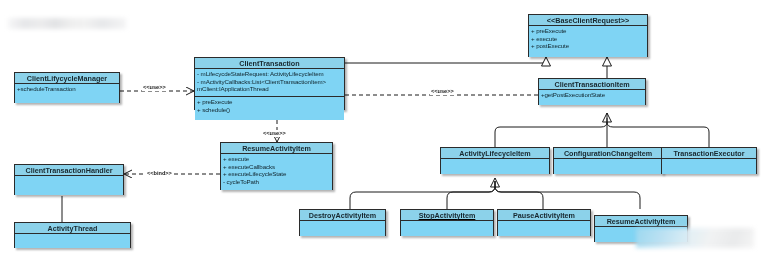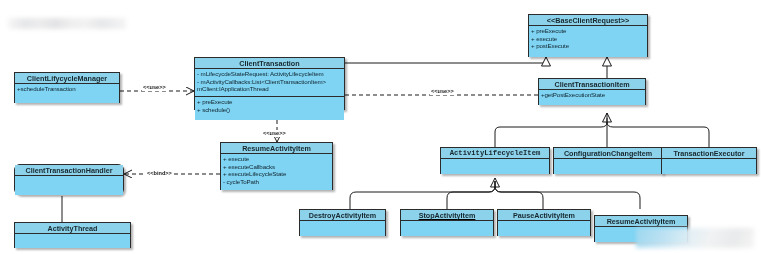--- a/index.html
+++ b/index.html
@@ -181,41 +181,41 @@
     </div>
   </div>
 
   <div class="uml-class" style="left:538px; top:78px; width:108px; height:27px;">
     <div class="uml-header">ClientTransactionItem</div>
     <div class="uml-body" style="height:15px;">
       <div class="row">+getPostExecutionState</div>
     </div>
   </div>
 
-  <div class="uml-class" style="left:14px; top:164px; width:110px; height:31px;border-radius:6px;">
+  <div class="uml-class" style="left:14px; top:164px; width:110px; height:31px;">
     <div class="uml-header">ClientTransactionHandler</div>
     <div class="uml-body empty" style="height:19px;"></div>
   </div>
 
   <div class="uml-class" style="left:220px; top:142px; width:113px; height:48px;">
     <div class="uml-header">ResumeActivityItem</div>
     <div class="uml-body" style="height:36px;">
       <div class="row">+ execute</div>
       <div class="row">+ executeCallbacks</div>
       <div class="row">+ executeLifecycleState</div>
       <div class="row">-  cycleToPath</div>
     </div>
   </div>
 
   <div class="uml-class" style="left:14px; top:222px; width:117px; height:26px;">
     <div class="uml-header">ActivityThread</div>
     <div class="uml-body empty" style="height:14px;"></div>
   </div>
 
-  <div class="uml-class" style="left:440px; top:147px; width:110px; height:27px;font-family:Liberation Mono, monospace;">
+  <div class="uml-class" style="left:440px; top:147px; width:110px; height:27px;">
     <div class="uml-header">ActivityLifecycleItem</div>
     <div class="uml-body empty" style="height:15px;"></div>
   </div>
 
   <div class="uml-class" style="left:553px; top:147px; width:110px; height:27px;">
     <div class="uml-header">ConfigurationChangeItem</div>
     <div class="uml-body empty" style="height:15px;"></div>
   </div>
 
   <div class="uml-class" style="left:661px; top:147px; width:96px; height:27px;">

